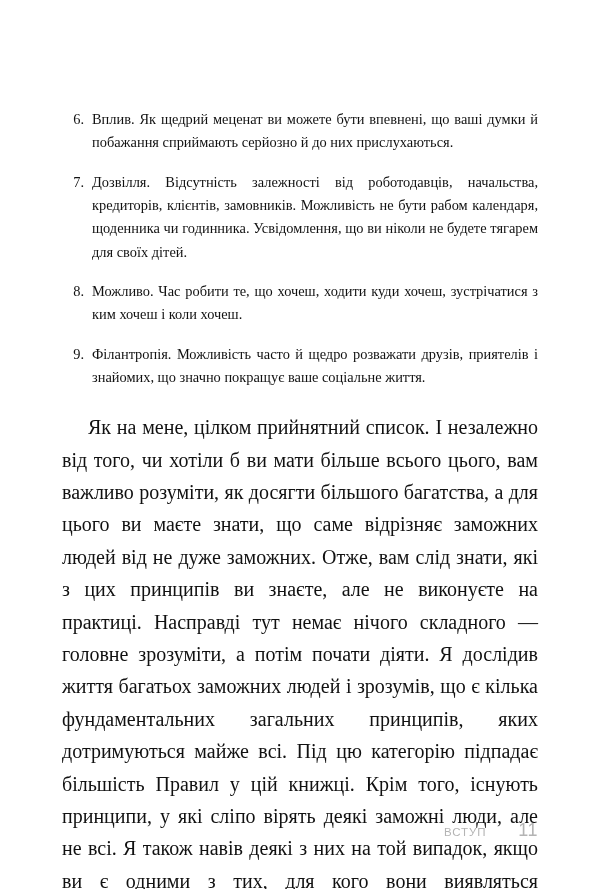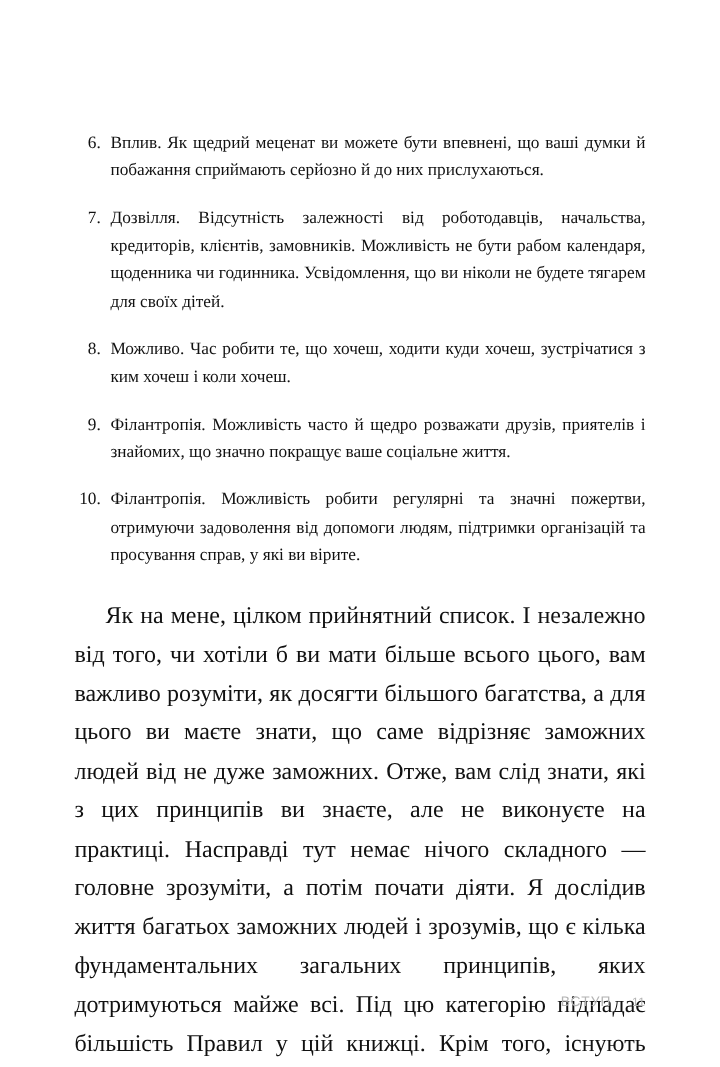--- a/index.html
+++ b/index.html
@@ -86,31 +86,31 @@
     margin-top: 4px;
   }
 
   
   .footer {
     position: absolute;
     right: 62px;
     bottom: 48px;
     display: flex;
     align-items: baseline;
-    gap: 17px;
+    gap: 32px;
     font-family: "Liberation Sans", "DejaVu Sans", sans-serif;
     color: #b4b4b4;
     font-size: 11.5px;
     letter-spacing: 0.9px;
   }
   .footer-section {
     text-transform: uppercase;
   }
   .footer-page {
-    font-size: 10px;
+    font-size: 18px;
     letter-spacing: 0.5px;
   }
 </style>
 </head>
 <body>
 
 <div class="page">
 
   <div class="content">
 
@@ -125,23 +125,20 @@
       </li>
 
       <li class="num-item">
         <span class="num-marker">8.</span><span class="num-term">Можливо.</span><span> Час робити те, що хочеш, ходити куди хочеш, зустрічатися з ким хочеш і коли хочеш.</span>
       </li>
 
       <li class="num-item">
         <span class="num-marker">9.</span><span class="num-term">Філантропія.</span><span> Можливість часто й щедро розважати друзів, приятелів і знайомих, що значно покращує ваше соціальне життя.</span>
       </li>
 
-      <li class="num-item">
-        <span class="num-marker">10.</span><span class="num-term">Філантропія.</span><span> Можливість робити регулярні та значні пожертви, отримуючи задоволення від допомоги людям, підтримки організацій та просування справ, у які ви вірите.</span>
-      </li>
 
     </ol>
 
     <div class="body-block">
       <p class="para">Як на мене, цілком прийнятний список. І незалежно від того, чи хотіли б ви мати більше всього цього, вам важливо розуміти, як досягти більшого багатства, а для цього ви маєте знати, що саме відрізняє заможних людей від не дуже заможних. Отже, вам слід знати, які з цих принципів ви знаєте, але не виконуєте на практиці. Насправді тут немає нічого складного — головне зрозуміти, а потім почати діяти. Я дослідив життя багатьох заможних людей і зрозумів, що є кілька фундаментальних загальних принципів, яких дотримуються майже всі. Під цю категорію підпадає більшість Правил у цій книжці. Крім того, існують принципи, у які сліпо вірять деякі заможні люди, але не всі. Я також навів деякі з них на той випадок, якщо ви є одними з тих, для кого вони виявляться ефективними.</p>
     </div>
 
   </div>
 
   <div class="footer">

